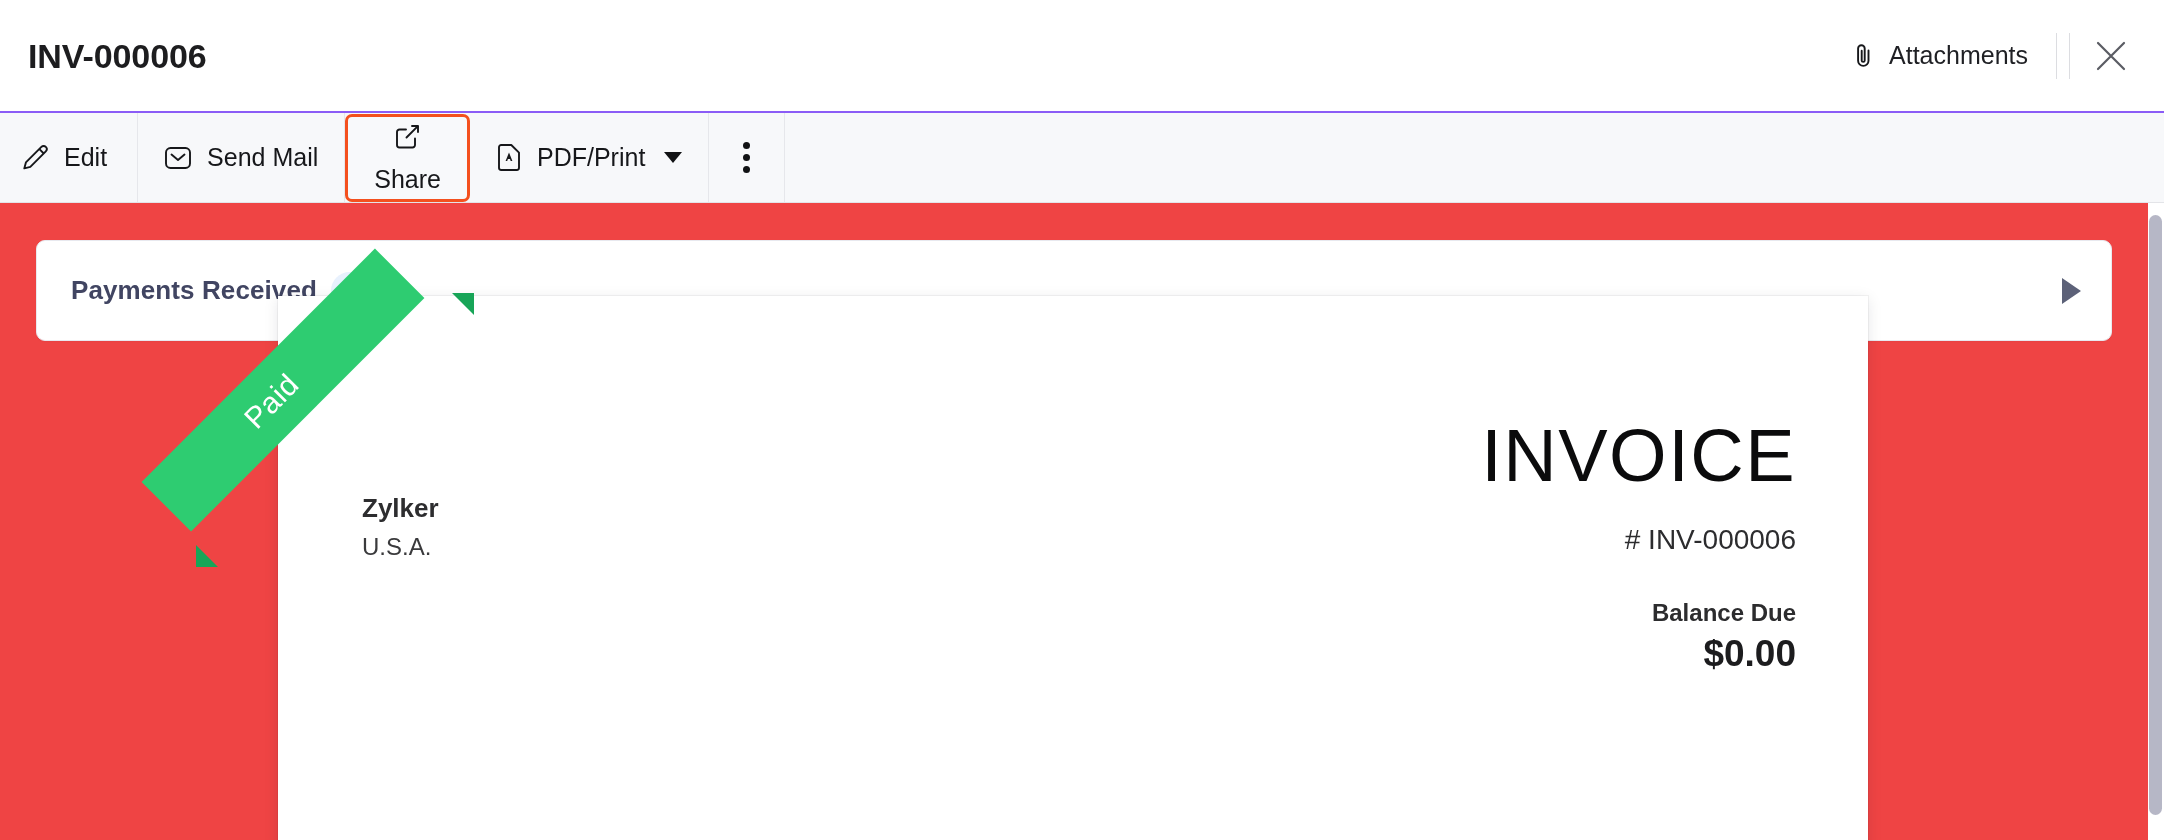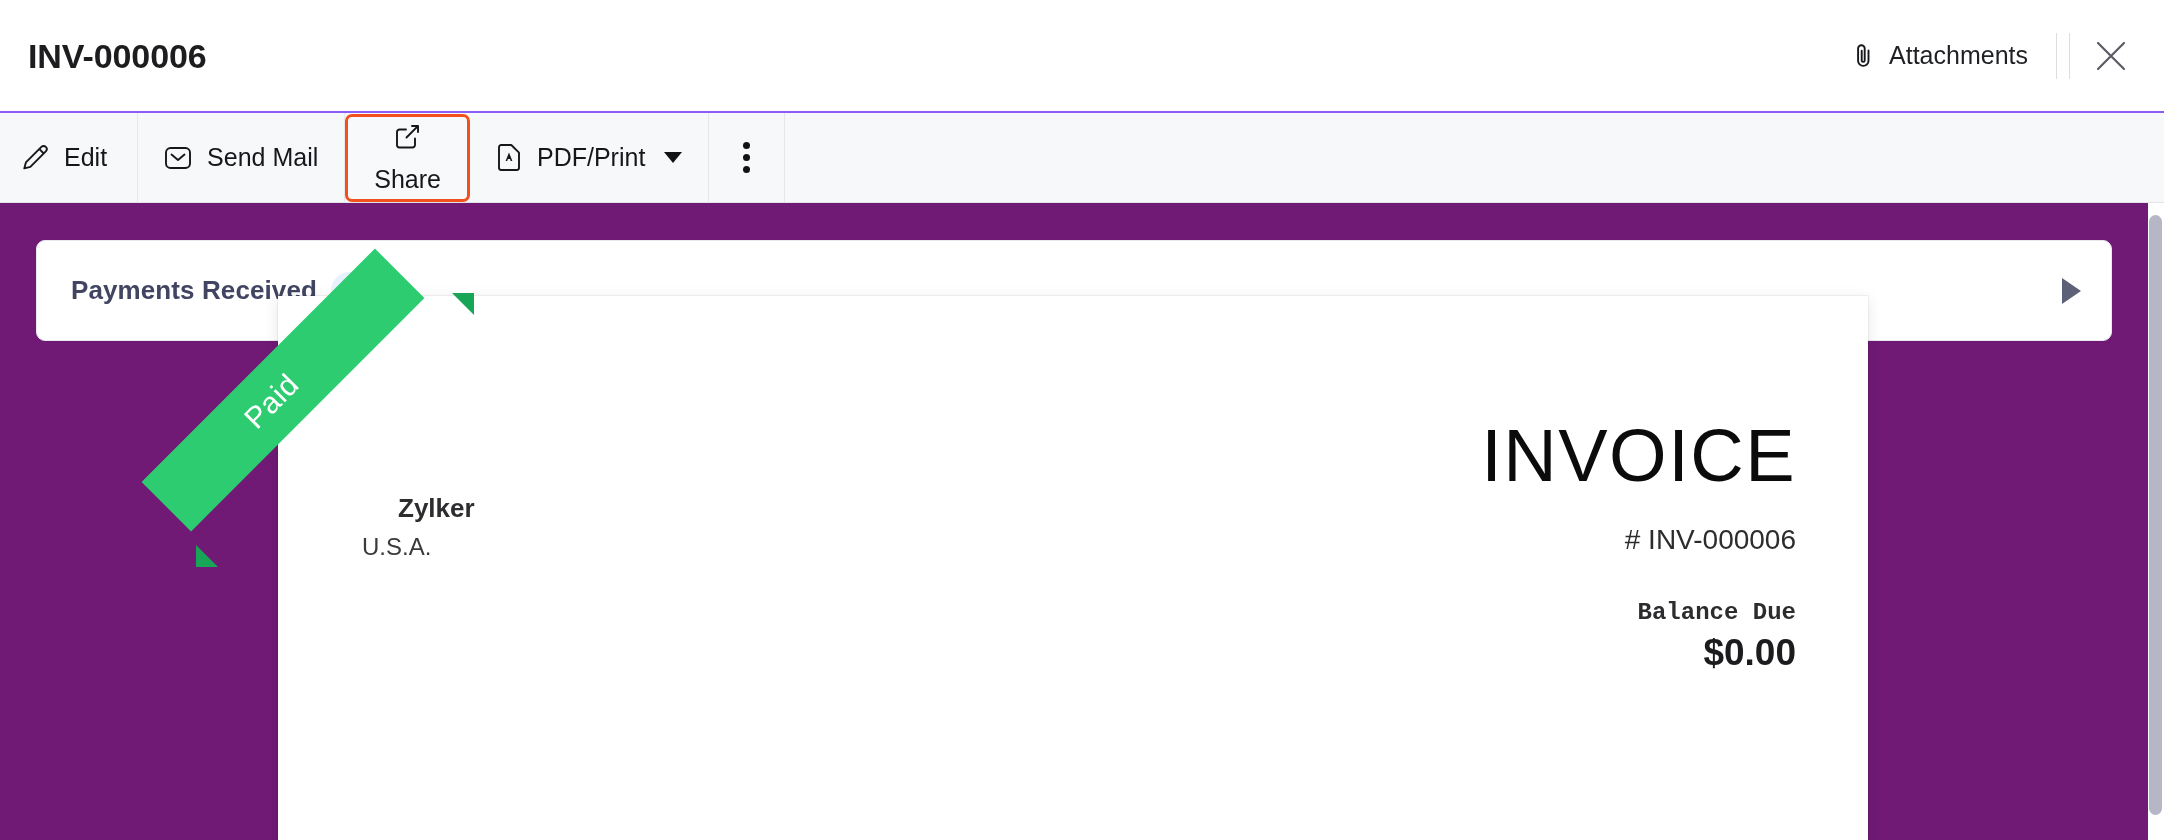--- a/index.html
+++ b/index.html
@@ -142,21 +142,21 @@
     border-radius: 50%;
     background: #111214;
   }
 
   
   .content {
     position: absolute;
     top: 203px; left: 0;
     width: 2164px;
     height: 637px;
-    background: #701a75;
+    background: #ef4444;
     overflow: hidden;
   }
 
   
   .panel {
     position: absolute;
     left: 36px; top: 37px;
     width: 2076px;
     height: 101px;
     background: #ffffff;
@@ -259,21 +259,20 @@
   .org-block {
     position: absolute;
     left: 84px;
     top: 196px;
   }
   .org-name {
     font-size: 26px;
     font-weight: 700;
     color: #2d2d2f;
     line-height: 1.25;
-    margin-left: 36px;
   }
   .org-country {
     font-size: 24px;
     font-weight: 400;
     color: #3a3a3c;
     margin-top: 7px;
     line-height: 1.25;
   }
 
   .inv-right {
@@ -293,21 +292,20 @@
     margin-top: 31px;
     font-size: 28px;
     font-weight: 500;
     color: #2c2c2e;
   }
   .bal-label {
     margin-top: 43px;
     font-size: 24px;
     font-weight: 600;
     color: #2c2c2e;
-    font-family: Liberation Mono, monospace;
   }
   .bal-value {
     margin-top: 6px;
     font-size: 37px;
     font-weight: 700;
     color: #1c1c1e;
   }
 
   
   .scroll-track {

